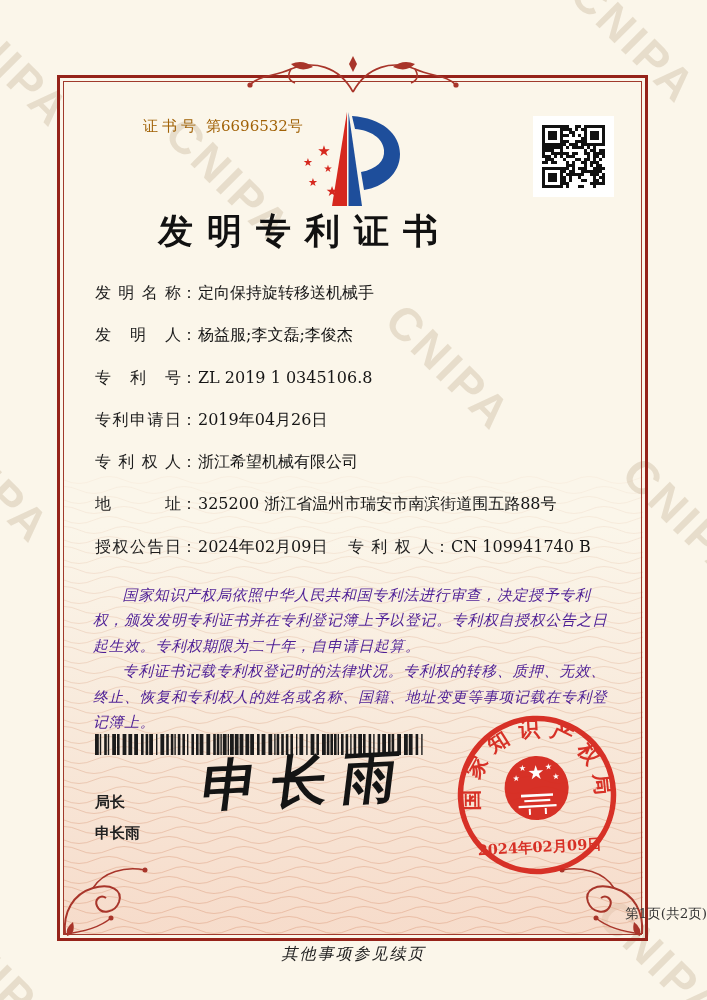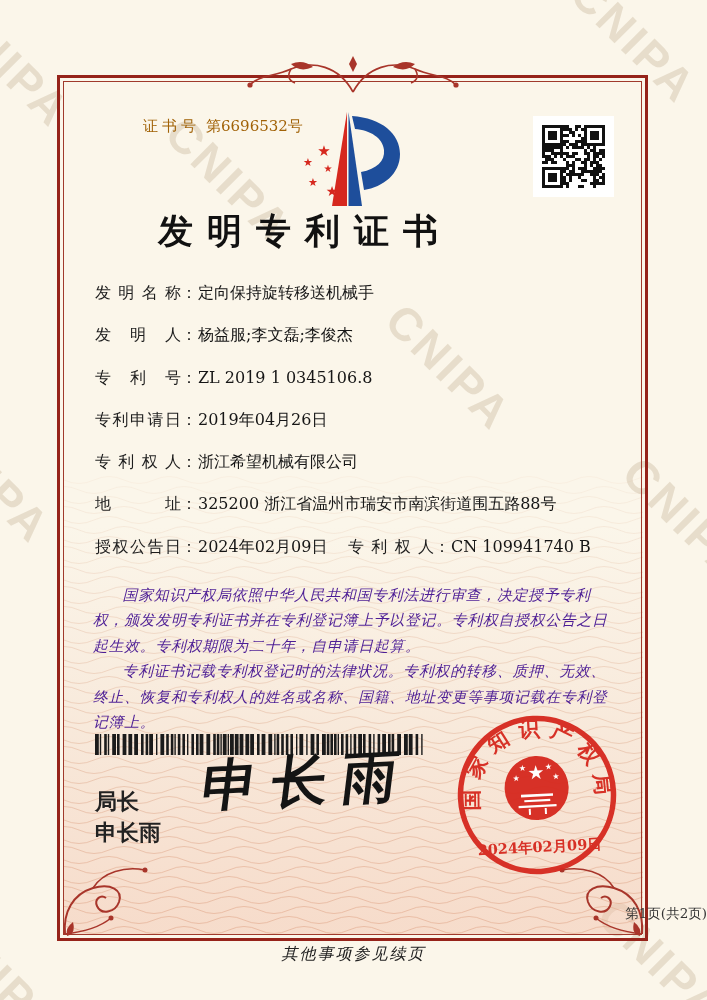--- a/index.html
+++ b/index.html
@@ -36,21 +36,21 @@
   .fvalue.w150{display:inline-block;width:150px;}
   .flabel.second{margin-left:0px;}
   
   .bodytext{position:absolute;left:93px;top:582px;width:528px;font-size:14.8px;
             line-height:1.72;font-style:italic;letter-spacing:0.8px;color:#4c1d95;}
   .bodytext p{margin:0;text-indent:2em;}
   
   .barcode{position:absolute;left:95px;top:734px;}
   
   .director{position:absolute;left:95px;top:786px;font-family:"Liberation Sans",sans-serif;
-            font-size:22px;font-weight:600;line-height:31px;color:#222;}
+            font-size:15px;font-weight:600;line-height:31px;color:#222;}
   .signature{position:absolute;left:202px;top:744px;font-size:56px;font-weight:600;
              letter-spacing:14px;color:#141414;transform:rotate(-3deg) skewX(-10deg);
              font-family:"DejaVu Serif",serif;}
   
   .seal{position:absolute;left:454px;top:712px;transform:rotate(-3deg);opacity:0.95;}
   
   .pagenum{position:absolute;left:0;top:905px;width:707px;text-align:right;
            font-size:13.5px;color:#333;}
   .contnote{position:absolute;left:0;top:944px;width:707px;text-align:center;
             font-size:16px;font-style:italic;letter-spacing:2px;color:#222;}

